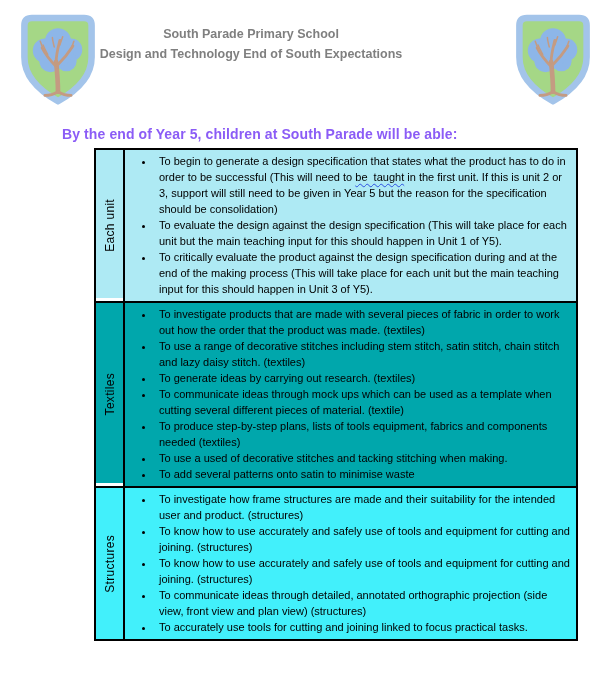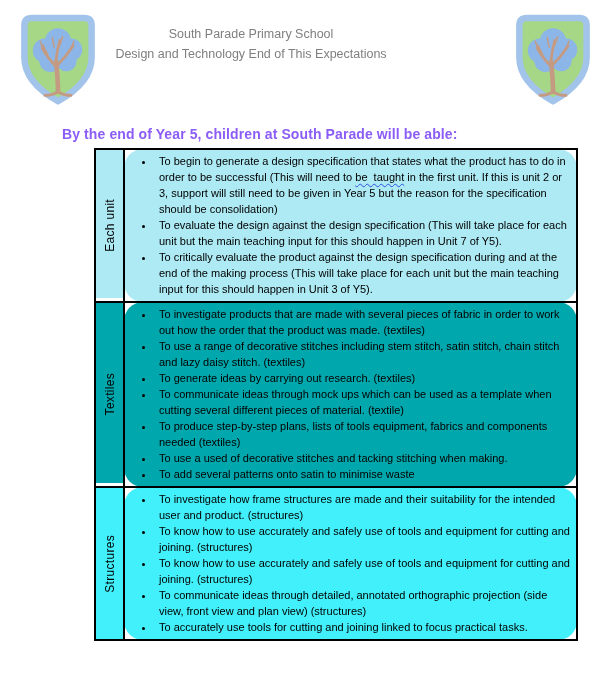--- a/index.html
+++ b/index.html
@@ -6,41 +6,41 @@
   .page{
     position:relative;width:612px;height:686px;background:#ffffff;overflow:hidden;
     font-family:"Liberation Sans",sans-serif;color:#000;
   }
   
   .crest{position:absolute;width:84px;height:96px;}
   .crest-left{left:16px;top:12px;}
   .crest-right{left:511px;top:12px;}
   .header-text{
     position:absolute;left:0;top:24px;width:502px;text-align:center;
-    color:#7f7f7f;font-size:12.5px;line-height:20px;font-weight:normal;
+    color:#7f7f7f;font-size:12.5px;line-height:20px;font-weight:bold;
   }
   
   .heading{
     position:absolute;left:62px;top:126px;width:540px;
     font-size:14px;font-weight:bold;color:#8b5cf6;letter-spacing:.1px;
   }
   
   table.expect{
     position:absolute;left:94px;top:148px;width:484px;
     border-collapse:collapse;table-layout:fixed;
   }
   table.expect td{border:2px solid #000;vertical-align:middle;}
   td.label-cell{width:27px;padding:0;text-align:center;}
   td.label-cell.notch{box-shadow:inset 0 -3px 0 #ffffff;}
   .vertical-label{
     writing-mode:vertical-rl;transform:rotate(180deg);
     margin:0 auto;font-size:12px;color:#000;letter-spacing:.3px;
     white-space:nowrap;
   }
-  td.content-cell{padding:2px 6px 3px 2px;vertical-align:top;border-radius:19px;}
+  td.content-cell{padding:2px 6px 3px 2px;vertical-align:top;}
   td.content-cell ul{
     margin:1px 0;padding-left:28px;
     font-size:11px;line-height:16px;
   }
   td.content-cell li{padding-left:4px;margin:0;}
   tr.r0{height:148px;} tr.r1{height:182px;padding-left:16px;} tr.r2{height:140px;}
   .squiggle{
     text-decoration-line:underline;
     text-decoration-style:wavy;
     text-decoration-color:#2d4fe0;
@@ -103,35 +103,35 @@
         <path d="M47 34 C48 31 49 28 50 25" stroke-width="1.6"></path>
         <path d="M41 36 C40 32 39 29 39 26" stroke-width="1.6"></path>
         <path d="M45 84 C40 87 36 88 31 88" stroke-width="3"></path>
         <path d="M45 84 C50 87 54 88 59 88" stroke-width="3"></path>
       </g>
     </svg>
   </div>
 
   <div class="header-text">
     <div>South Parade Primary School</div>
-    <div>Design and Technology End of This Expectations</div>
+    <div>Design and Technology End of South Expectations</div>
   </div>
 
   <div class="heading">By the end of Year 5, children at South Parade will be able:</div>
 
   <table class="expect">
     <tbody>
         <tr class="r0" style="background: rgb(174, 234, 244);">
     <td class="label-cell notch">
       <div class="vertical-label">Each unit</div>
     </td>
     <td class="content-cell">
       <ul>
               <li>To begin to generate a design specification that states what the product has to do in order to be successful (This will need to <span class="squiggle">be  taught</span> in the first unit. If this is unit 2 or 3, support will still need to be given in Year 5 but the reason for the specification should be consolidation)</li>
-              <li>To evaluate the design against the design specification (This will take place for each unit but the main teaching input for this should happen in Unit 7 of Y5).</li>
+              <li>To evaluate the design against the design specification (This will take place for each unit but the main teaching input for this should happen in Unit 1 of Y5).</li>
               <li>To critically evaluate the product against the design specification during and at the end of the making process (This will take place for each unit but the main teaching input for this should happen in Unit 3 of Y5).</li>
             </ul>
     </td>
   </tr>
         <tr class="r1" style="background: rgb(0, 167, 172);">
     <td class="label-cell notch">
       <div class="vertical-label">Textiles</div>
     </td>
     <td class="content-cell">
       <ul>

